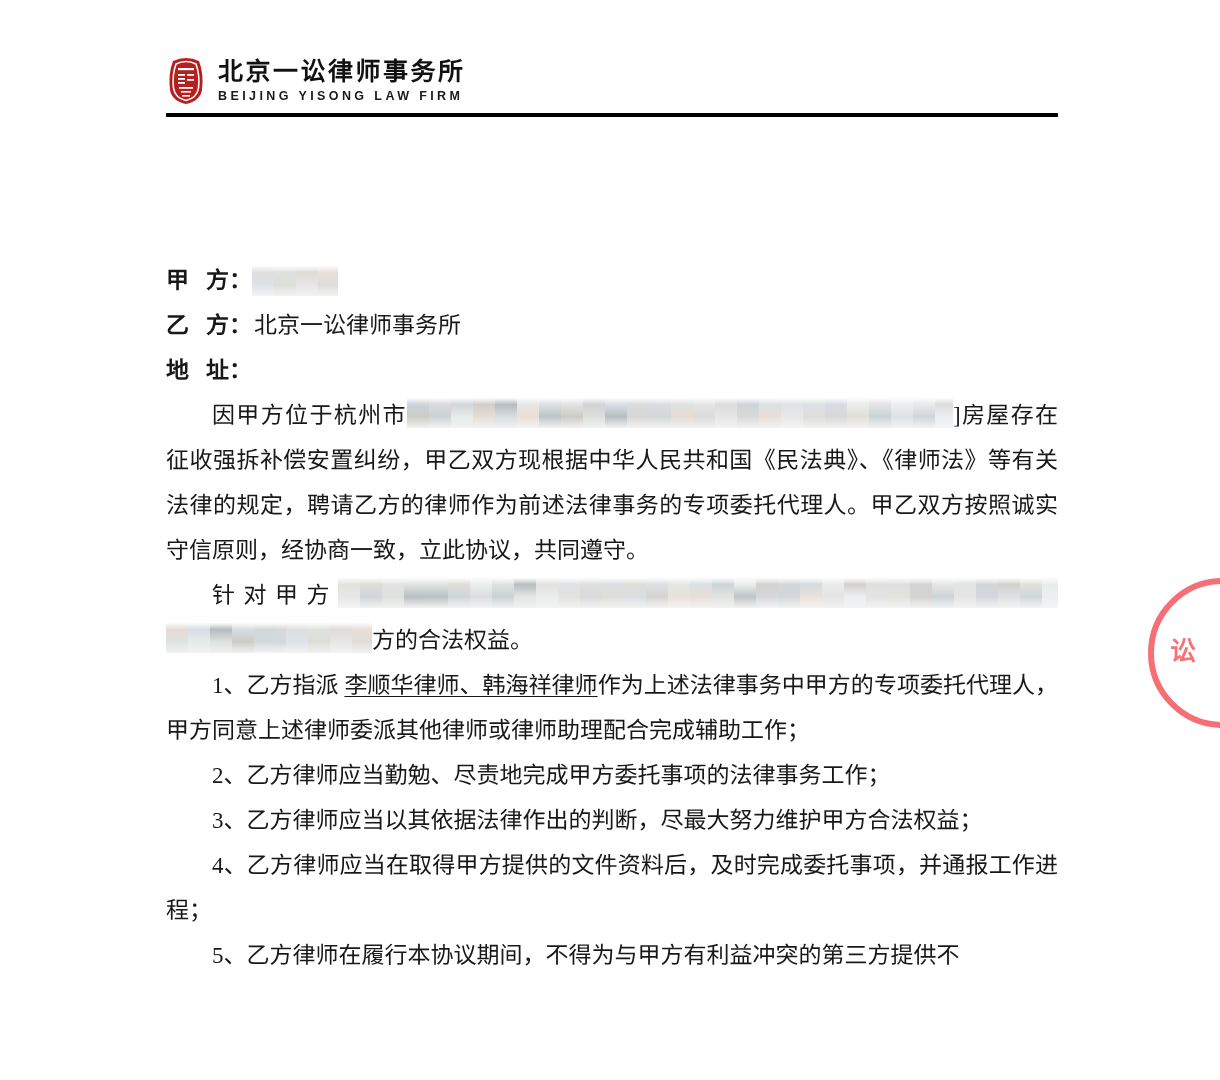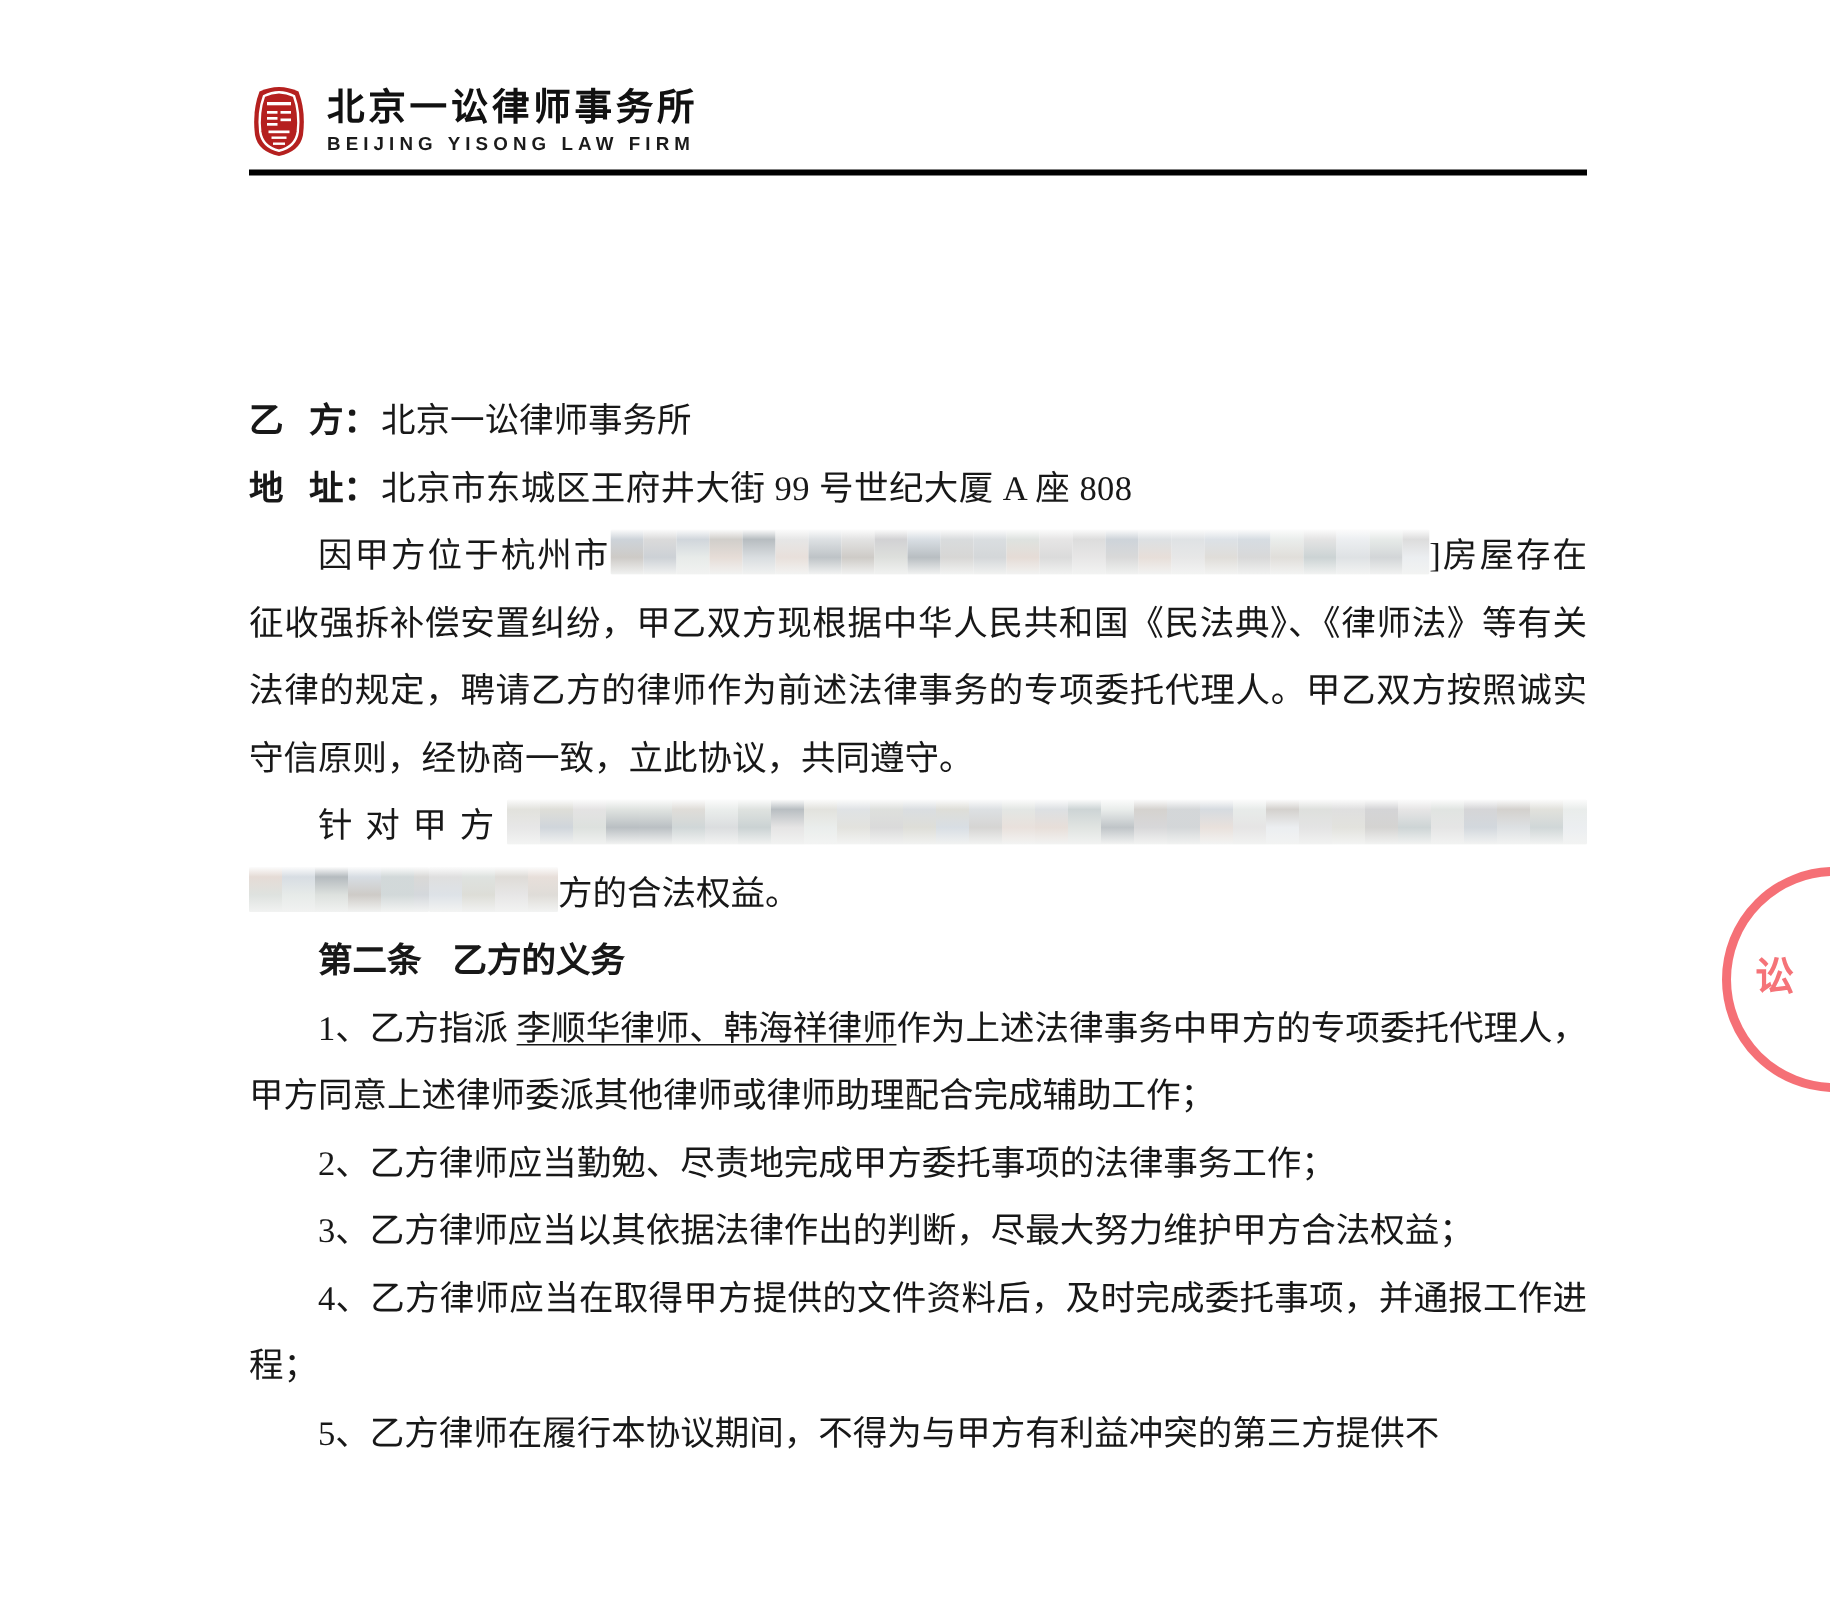--- a/index.html
+++ b/index.html
@@ -217,37 +217,44 @@
         <div class="lh-cn">北京一讼律师事务所</div>
         <div class="lh-en">BEIJING YISONG LAW FIRM</div>
       </div>
     </div>
   </div>
   <div class="lh-rule"></div>
 
 
   <div class="body-block">
 
+    <div class="party-line">
+      <span class="party-label"><span>甲</span><span class="sp"></span><span>方：</span></span>
+      <span class="redact inline-redact" style="width: 86px; height: 30px; background: rgb(251, 251, 251);">
+          <span class="mo" style="left: 0px; width: 22px; background: linear-gradient(rgb(252, 252, 252) 0%, rgb(216, 216, 216) 22%, rgb(214, 220, 226) 62%, rgb(241, 242, 241) 100%); opacity: 0.8;"></span>
+          <span class="mo" style="left: 22px; width: 22px; background: linear-gradient(rgb(252, 252, 252) 0%, rgb(221, 225, 222) 22%, rgb(220, 220, 214) 62%, rgb(241, 242, 241) 100%); opacity: 0.96;"></span>
+          <span class="mo" style="left: 44px; width: 22px; background: linear-gradient(rgb(252, 252, 252) 0%, rgb(218, 215, 210) 22%, rgb(228, 227, 227) 62%, rgb(241, 242, 241) 100%); opacity: 0.87;"></span>
+          <span class="mo" style="left: 66px; width: 20px; background: linear-gradient(rgb(252, 252, 252) 0%, rgb(228, 218, 212) 22%, rgb(218, 215, 210) 62%, rgb(241, 242, 241) 100%); opacity: 0.85;"></span>
+        </span>
+    </div>
 
     <div class="party-line">
       <span class="party-label"><span>乙</span><span class="sp"></span><span>方：</span></span>
       <span class="party-value">北京一讼律师事务所</span>
     </div>
 
     <div class="party-line">
       <span class="party-label"><span>地</span><span class="sp"></span><span>址：</span></span>
-      <span class="party-value serif-num">北京市东城区王府井大街 99 号世纪大厦 A 座 808</span>
     </div>
 
     <p class="para indent2"><span>因甲方位于杭州市</span><span class="redact inline-redact" style="width: 546px; height: 30px; background: rgb(251, 251, 251);"><span class="mo" style="left: 0px; width: 22px; background: linear-gradient(rgb(252, 252, 252) 0%, rgb(205, 211, 217) 22%, rgb(205, 202, 198) 62%, rgb(241, 242, 241) 100%); opacity: 0.99;"></span><span class="mo" style="left: 22px; width: 22px; background: linear-gradient(rgb(252, 252, 252) 0%, rgb(216, 216, 216) 22%, rgb(201, 206, 211) 62%, rgb(241, 242, 241) 100%); opacity: 0.93;"></span><span class="mo" style="left: 44px; width: 22px; background: linear-gradient(rgb(252, 252, 252) 0%, rgb(205, 211, 217) 22%, rgb(230, 234, 232) 62%, rgb(241, 242, 241) 100%); opacity: 0.93;"></span><span class="mo" style="left: 66px; width: 22px; background: linear-gradient(rgb(252, 252, 252) 0%, rgb(205, 202, 198) 22%, rgb(228, 218, 212) 62%, rgb(241, 242, 241) 100%); opacity: 0.92;"></span><span class="mo" style="left: 88px; width: 22px; background: linear-gradient(rgb(252, 252, 252) 0%, rgb(180, 186, 190) 22%, rgb(216, 220, 223) 62%, rgb(241, 242, 241) 100%); opacity: 0.96;"></span><span class="mo" style="left: 110px; width: 22px; background: linear-gradient(rgb(252, 252, 252) 0%, rgb(226, 226, 226) 22%, rgb(228, 218, 212) 62%, rgb(241, 242, 241) 100%); opacity: 0.83;"></span><span class="mo" style="left: 132px; width: 22px; background: linear-gradient(rgb(252, 252, 252) 0%, rgb(216, 220, 223) 22%, rgb(180, 186, 190) 62%, rgb(241, 242, 241) 100%); opacity: 0.86;"></span><span class="mo" style="left: 154px; width: 22px; background: linear-gradient(rgb(252, 252, 252) 0%, rgb(226, 226, 226) 22%, rgb(205, 202, 198) 62%, rgb(241, 242, 241) 100%); opacity: 0.98;"></span><span class="mo" style="left: 176px; width: 22px; background: linear-gradient(rgb(252, 252, 252) 0%, rgb(208, 208, 210) 22%, rgb(220, 222, 219) 62%, rgb(241, 242, 241) 100%); opacity: 0.96;"></span><span class="mo" style="left: 198px; width: 22px; background: linear-gradient(rgb(252, 252, 252) 0%, rgb(214, 220, 226) 22%, rgb(180, 186, 190) 62%, rgb(241, 242, 241) 100%); opacity: 0.94;"></span><span class="mo" style="left: 220px; width: 22px; background: linear-gradient(rgb(252, 252, 252) 0%, rgb(210, 213, 215) 22%, rgb(208, 207, 205) 62%, rgb(241, 242, 241) 100%); opacity: 0.83;"></span><span class="mo" style="left: 242px; width: 22px; background: linear-gradient(rgb(252, 252, 252) 0%, rgb(216, 220, 223) 22%, rgb(210, 213, 215) 62%, rgb(241, 242, 241) 100%); opacity: 0.95;"></span><span class="mo" style="left: 264px; width: 22px; background: linear-gradient(rgb(252, 252, 252) 0%, rgb(221, 225, 222) 22%, rgb(228, 218, 212) 62%, rgb(241, 242, 241) 100%); opacity: 0.95;"></span><span class="mo" style="left: 286px; width: 22px; background: linear-gradient(rgb(252, 252, 252) 0%, rgb(228, 227, 227) 22%, rgb(216, 216, 216) 62%, rgb(241, 242, 241) 100%); opacity: 0.92;"></span><span class="mo" style="left: 308px; width: 22px; background: linear-gradient(rgb(252, 252, 252) 0%, rgb(216, 216, 216) 22%, rgb(228, 227, 227) 62%, rgb(241, 242, 241) 100%); opacity: 0.87;"></span><span class="mo" style="left: 330px; width: 22px; background: linear-gradient(rgb(252, 252, 252) 0%, rgb(205, 211, 217) 22%, rgb(216, 216, 216) 62%, rgb(241, 242, 241) 100%); opacity: 0.98;"></span><span class="mo" style="left: 352px; width: 22px; background: linear-gradient(rgb(252, 252, 252) 0%, rgb(216, 220, 223) 22%, rgb(228, 218, 212) 62%, rgb(241, 242, 241) 100%); opacity: 0.87;"></span><span class="mo" style="left: 374px; width: 22px; background: linear-gradient(rgb(252, 252, 252) 0%, rgb(216, 220, 223) 22%, rgb(226, 226, 226) 62%, rgb(241, 242, 241) 100%); opacity: 0.8;"></span><span class="mo" style="left: 396px; width: 22px; background: linear-gradient(rgb(252, 252, 252) 0%, rgb(214, 220, 226) 22%, rgb(218, 215, 210) 62%, rgb(241, 242, 241) 100%); opacity: 0.83;"></span><span class="mo" style="left: 418px; width: 22px; background: linear-gradient(rgb(252, 252, 252) 0%, rgb(214, 220, 226) 22%, rgb(216, 216, 216) 62%, rgb(241, 242, 241) 100%); opacity: 0.99;"></span><span class="mo" style="left: 440px; width: 22px; background: linear-gradient(rgb(252, 252, 252) 0%, rgb(230, 234, 232) 22%, rgb(218, 215, 210) 62%, rgb(241, 242, 241) 100%); opacity: 0.81;"></span><span class="mo" style="left: 462px; width: 22px; background: linear-gradient(rgb(252, 252, 252) 0%, rgb(226, 226, 226) 22%, rgb(200, 208, 209) 62%, rgb(241, 242, 241) 100%); opacity: 0.93;"></span><span class="mo" style="left: 484px; width: 22px; background: linear-gradient(rgb(252, 252, 252) 0%, rgb(233, 236, 239) 22%, rgb(216, 220, 223) 62%, rgb(241, 242, 241) 100%); opacity: 0.82;"></span><span class="mo" style="left: 506px; width: 22px; background: linear-gradient(rgb(252, 252, 252) 0%, rgb(230, 234, 232) 22%, rgb(210, 213, 215) 62%, rgb(241, 242, 241) 100%); opacity: 0.99;"></span><span class="mo" style="left: 528px; width: 18px; background: linear-gradient(rgb(252, 252, 252) 0%, rgb(216, 216, 216) 22%, rgb(233, 236, 239) 62%, rgb(241, 242, 241) 100%); opacity: 0.87;"></span></span><span>]房屋</span><span>存在征收强拆补偿安置纠纷，甲乙双方现根据中华人民共和国《民法典》、《律师法》等有关法律的规定，聘请乙方的律师作为前述法律事务的专项委托代理人。甲乙双方按照诚实守信原则，经协商一致，立此协议，共同遵守。</span></p>
 
 
     <p class="para indent2"><span>针对甲方</span><span class="redact inline-redact" style="width: 720px; height: 30px; background: rgb(251, 251, 251);"><span class="mo" style="left: 0px; width: 22px; background: linear-gradient(rgb(252, 252, 252) 0%, rgb(220, 220, 214) 22%, rgb(226, 226, 226) 62%, rgb(241, 242, 241) 100%); opacity: 0.81;"></span><span class="mo" style="left: 22px; width: 22px; background: linear-gradient(rgb(252, 252, 252) 0%, rgb(220, 220, 214) 22%, rgb(205, 211, 217) 62%, rgb(241, 242, 241) 100%); opacity: 0.94;"></span><span class="mo" style="left: 44px; width: 22px; background: linear-gradient(rgb(252, 252, 252) 0%, rgb(228, 227, 227) 22%, rgb(221, 225, 222) 62%, rgb(241, 242, 241) 100%); opacity: 1;"></span><span class="mo" style="left: 66px; width: 22px; background: linear-gradient(rgb(252, 252, 252) 0%, rgb(221, 225, 222) 22%, rgb(180, 186, 190) 62%, rgb(241, 242, 241) 100%); opacity: 0.92;"></span><span class="mo" style="left: 88px; width: 22px; background: linear-gradient(rgb(252, 252, 252) 0%, rgb(221, 225, 222) 22%, rgb(180, 186, 190) 62%, rgb(241, 242, 241) 100%); opacity: 0.91;"></span><span class="mo" style="left: 110px; width: 22px; background: linear-gradient(rgb(252, 252, 252) 0%, rgb(218, 215, 210) 22%, rgb(200, 208, 209) 62%, rgb(241, 242, 241) 100%); opacity: 0.84;"></span><span class="mo" style="left: 132px; width: 22px; background: linear-gradient(rgb(252, 252, 252) 0%, rgb(230, 234, 232) 22%, rgb(210, 213, 215) 62%, rgb(241, 242, 241) 100%); opacity: 0.79;"></span><span class="mo" style="left: 154px; width: 22px; background: linear-gradient(rgb(252, 252, 252) 0%, rgb(221, 225, 222) 22%, rgb(200, 208, 209) 62%, rgb(241, 242, 241) 100%); opacity: 0.95;"></span><span class="mo" style="left: 176px; width: 22px; background: linear-gradient(rgb(252, 252, 252) 0%, rgb(180, 186, 190) 22%, rgb(228, 227, 227) 62%, rgb(241, 242, 241) 100%); opacity: 0.94;"></span><span class="mo" style="left: 198px; width: 22px; background: linear-gradient(rgb(252, 252, 252) 0%, rgb(220, 220, 214) 22%, rgb(230, 234, 232) 62%, rgb(241, 242, 241) 100%); opacity: 0.8;"></span><span class="mo" style="left: 220px; width: 22px; background: linear-gradient(rgb(252, 252, 252) 0%, rgb(216, 220, 223) 22%, rgb(220, 220, 214) 62%, rgb(241, 242, 241) 100%); opacity: 0.79;"></span><span class="mo" style="left: 242px; width: 22px; background: linear-gradient(rgb(252, 252, 252) 0%, rgb(220, 222, 219) 22%, rgb(216, 216, 216) 62%, rgb(241, 242, 241) 100%); opacity: 0.94;"></span><span class="mo" style="left: 264px; width: 22px; background: linear-gradient(rgb(252, 252, 252) 0%, rgb(216, 220, 223) 22%, rgb(220, 220, 214) 62%, rgb(241, 242, 241) 100%); opacity: 0.94;"></span><span class="mo" style="left: 286px; width: 22px; background: linear-gradient(rgb(252, 252, 252) 0%, rgb(220, 220, 214) 22%, rgb(214, 220, 226) 62%, rgb(241, 242, 241) 100%); opacity: 0.94;"></span><span class="mo" style="left: 308px; width: 22px; background: linear-gradient(rgb(252, 252, 252) 0%, rgb(216, 220, 223) 22%, rgb(208, 207, 205) 62%, rgb(241, 242, 241) 100%); opacity: 0.87;"></span><span class="mo" style="left: 330px; width: 22px; background: linear-gradient(rgb(252, 252, 252) 0%, rgb(221, 225, 222) 22%, rgb(228, 218, 212) 62%, rgb(241, 242, 241) 100%); opacity: 0.8;"></span><span class="mo" style="left: 352px; width: 22px; background: linear-gradient(rgb(252, 252, 252) 0%, rgb(216, 220, 223) 22%, rgb(228, 218, 212) 62%, rgb(241, 242, 241) 100%); opacity: 0.87;"></span><span class="mo" style="left: 374px; width: 22px; background: linear-gradient(rgb(252, 252, 252) 0%, rgb(200, 208, 209) 22%, rgb(221, 225, 222) 62%, rgb(241, 242, 241) 100%); opacity: 0.9;"></span><span class="mo" style="left: 396px; width: 22px; background: linear-gradient(rgb(252, 252, 252) 0%, rgb(230, 234, 232) 22%, rgb(180, 186, 190) 62%, rgb(241, 242, 241) 100%); opacity: 0.84;"></span><span class="mo" style="left: 418px; width: 22px; background: linear-gradient(rgb(252, 252, 252) 0%, rgb(205, 202, 198) 22%, rgb(208, 208, 210) 62%, rgb(241, 242, 241) 100%); opacity: 0.83;"></span><span class="mo" style="left: 440px; width: 22px; background: linear-gradient(rgb(252, 252, 252) 0%, rgb(210, 213, 215) 22%, rgb(210, 213, 215) 62%, rgb(241, 242, 241) 100%); opacity: 0.96;"></span><span class="mo" style="left: 462px; width: 22px; background: linear-gradient(rgb(252, 252, 252) 0%, rgb(205, 211, 217) 22%, rgb(228, 218, 212) 62%, rgb(241, 242, 241) 100%); opacity: 0.8;"></span><span class="mo" style="left: 484px; width: 22px; background: linear-gradient(rgb(252, 252, 252) 0%, rgb(230, 234, 232) 22%, rgb(228, 227, 227) 62%, rgb(241, 242, 241) 100%); opacity: 0.93;"></span><span class="mo" style="left: 506px; width: 22px; background: linear-gradient(rgb(252, 252, 252) 0%, rgb(205, 202, 198) 22%, rgb(233, 236, 239) 62%, rgb(241, 242, 241) 100%); opacity: 0.86;"></span><span class="mo" style="left: 528px; width: 22px; background: linear-gradient(rgb(252, 252, 252) 0%, rgb(220, 222, 219) 22%, rgb(226, 226, 226) 62%, rgb(241, 242, 241) 100%); opacity: 0.94;"></span><span class="mo" style="left: 550px; width: 22px; background: linear-gradient(rgb(252, 252, 252) 0%, rgb(216, 216, 216) 22%, rgb(220, 220, 214) 62%, rgb(241, 242, 241) 100%); opacity: 0.8;"></span><span class="mo" style="left: 572px; width: 22px; background: linear-gradient(rgb(252, 252, 252) 0%, rgb(208, 208, 210) 22%, rgb(208, 207, 205) 62%, rgb(241, 242, 241) 100%); opacity: 0.9;"></span><span class="mo" style="left: 594px; width: 22px; background: linear-gradient(rgb(252, 252, 252) 0%, rgb(228, 227, 227) 22%, rgb(200, 208, 209) 62%, rgb(241, 242, 241) 100%); opacity: 0.9;"></span><span class="mo" style="left: 616px; width: 22px; background: linear-gradient(rgb(252, 252, 252) 0%, rgb(221, 225, 222) 22%, rgb(226, 226, 226) 62%, rgb(241, 242, 241) 100%); opacity: 0.88;"></span><span class="mo" style="left: 638px; width: 22px; background: linear-gradient(rgb(252, 252, 252) 0%, rgb(208, 208, 210) 22%, rgb(205, 211, 217) 62%, rgb(241, 242, 241) 100%); opacity: 0.88;"></span><span class="mo" style="left: 660px; width: 22px; background: linear-gradient(rgb(252, 252, 252) 0%, rgb(205, 202, 198) 22%, rgb(216, 220, 223) 62%, rgb(241, 242, 241) 100%); opacity: 0.86;"></span><span class="mo" style="left: 682px; width: 22px; background: linear-gradient(rgb(252, 252, 252) 0%, rgb(220, 220, 214) 22%, rgb(200, 208, 209) 62%, rgb(241, 242, 241) 100%); opacity: 0.84;"></span><span class="mo" style="left: 704px; width: 16px; background: linear-gradient(rgb(252, 252, 252) 0%, rgb(230, 234, 232) 22%, rgb(233, 236, 239) 62%, rgb(241, 242, 241) 100%); opacity: 0.85;"></span></span><span class="redact inline-redact" style="width: 120px; height: 30px; background: rgb(251, 251, 251);"><span class="mo" style="left: 0px; width: 22px; background: linear-gradient(rgb(252, 252, 252) 0%, rgb(228, 218, 212) 22%, rgb(221, 225, 222) 62%, rgb(241, 242, 241) 100%); opacity: 0.96;"></span><span class="mo" style="left: 22px; width: 22px; background: linear-gradient(rgb(252, 252, 252) 0%, rgb(214, 220, 226) 22%, rgb(230, 234, 232) 62%, rgb(241, 242, 241) 100%); opacity: 0.97;"></span><span class="mo" style="left: 44px; width: 22px; background: linear-gradient(rgb(252, 252, 252) 0%, rgb(180, 186, 190) 22%, rgb(221, 225, 222) 62%, rgb(241, 242, 241) 100%); opacity: 0.99;"></span><span class="mo" style="left: 66px; width: 22px; background: linear-gradient(rgb(252, 252, 252) 0%, rgb(214, 220, 226) 22%, rgb(205, 202, 198) 62%, rgb(241, 242, 241) 100%); opacity: 0.98;"></span><span class="mo" style="left: 88px; width: 22px; background: linear-gradient(rgb(252, 252, 252) 0%, rgb(200, 208, 209) 22%, rgb(200, 208, 209) 62%, rgb(241, 242, 241) 100%); opacity: 0.8;"></span><span class="mo" style="left: 110px; width: 10px; background: linear-gradient(rgb(252, 252, 252) 0%, rgb(208, 207, 205) 22%, rgb(201, 206, 211) 62%, rgb(241, 242, 241) 100%); opacity: 0.78;"></span></span><span class="redact inline-redact" style="width: 86px; height: 30px; background: rgb(251, 251, 251);"><span class="mo" style="left: 0px; width: 22px; background: linear-gradient(rgb(252, 252, 252) 0%, rgb(216, 216, 216) 22%, rgb(214, 220, 226) 62%, rgb(241, 242, 241) 100%); opacity: 0.8;"></span><span class="mo" style="left: 22px; width: 22px; background: linear-gradient(rgb(252, 252, 252) 0%, rgb(221, 225, 222) 22%, rgb(220, 220, 214) 62%, rgb(241, 242, 241) 100%); opacity: 0.96;"></span><span class="mo" style="left: 44px; width: 22px; background: linear-gradient(rgb(252, 252, 252) 0%, rgb(218, 215, 210) 22%, rgb(228, 227, 227) 62%, rgb(241, 242, 241) 100%); opacity: 0.87;"></span><span class="mo" style="left: 66px; width: 20px; background: linear-gradient(rgb(252, 252, 252) 0%, rgb(228, 218, 212) 22%, rgb(218, 215, 210) 62%, rgb(241, 242, 241) 100%); opacity: 0.85;"></span></span><span>方的合法权益。</span></p>
 
-    <h2 class="article"><span>第二条</span><span class="gap"></span><span>乙方的义务</span></h2>
 
     <p class="para indent2"><span>1、乙方指派</span><span>&nbsp;</span><span class="ul-name">李顺华律师、韩海祥律师</span><span>作为上述法律事务中甲方的专项委托代理人，甲方同意上述律师委派其他律师或律师助理配合完成辅助工作；</span></p>
 
     <p class="para indent2">2、乙方律师应当勤勉、尽责地完成甲方委托事项的法律事务工作；</p>
     <p class="para indent2">3、乙方律师应当以其依据法律作出的判断，尽最大努力维护甲方合法权益；</p>
     <p class="para indent2">4、乙方律师应当在取得甲方提供的文件资料后，及时完成委托事项，并通报工作进程；</p>
     <p class="para indent2">5、乙方律师在履行本协议期间，不得为与甲方有利益冲突的第三方提供不</p>
 
   </div>
 

